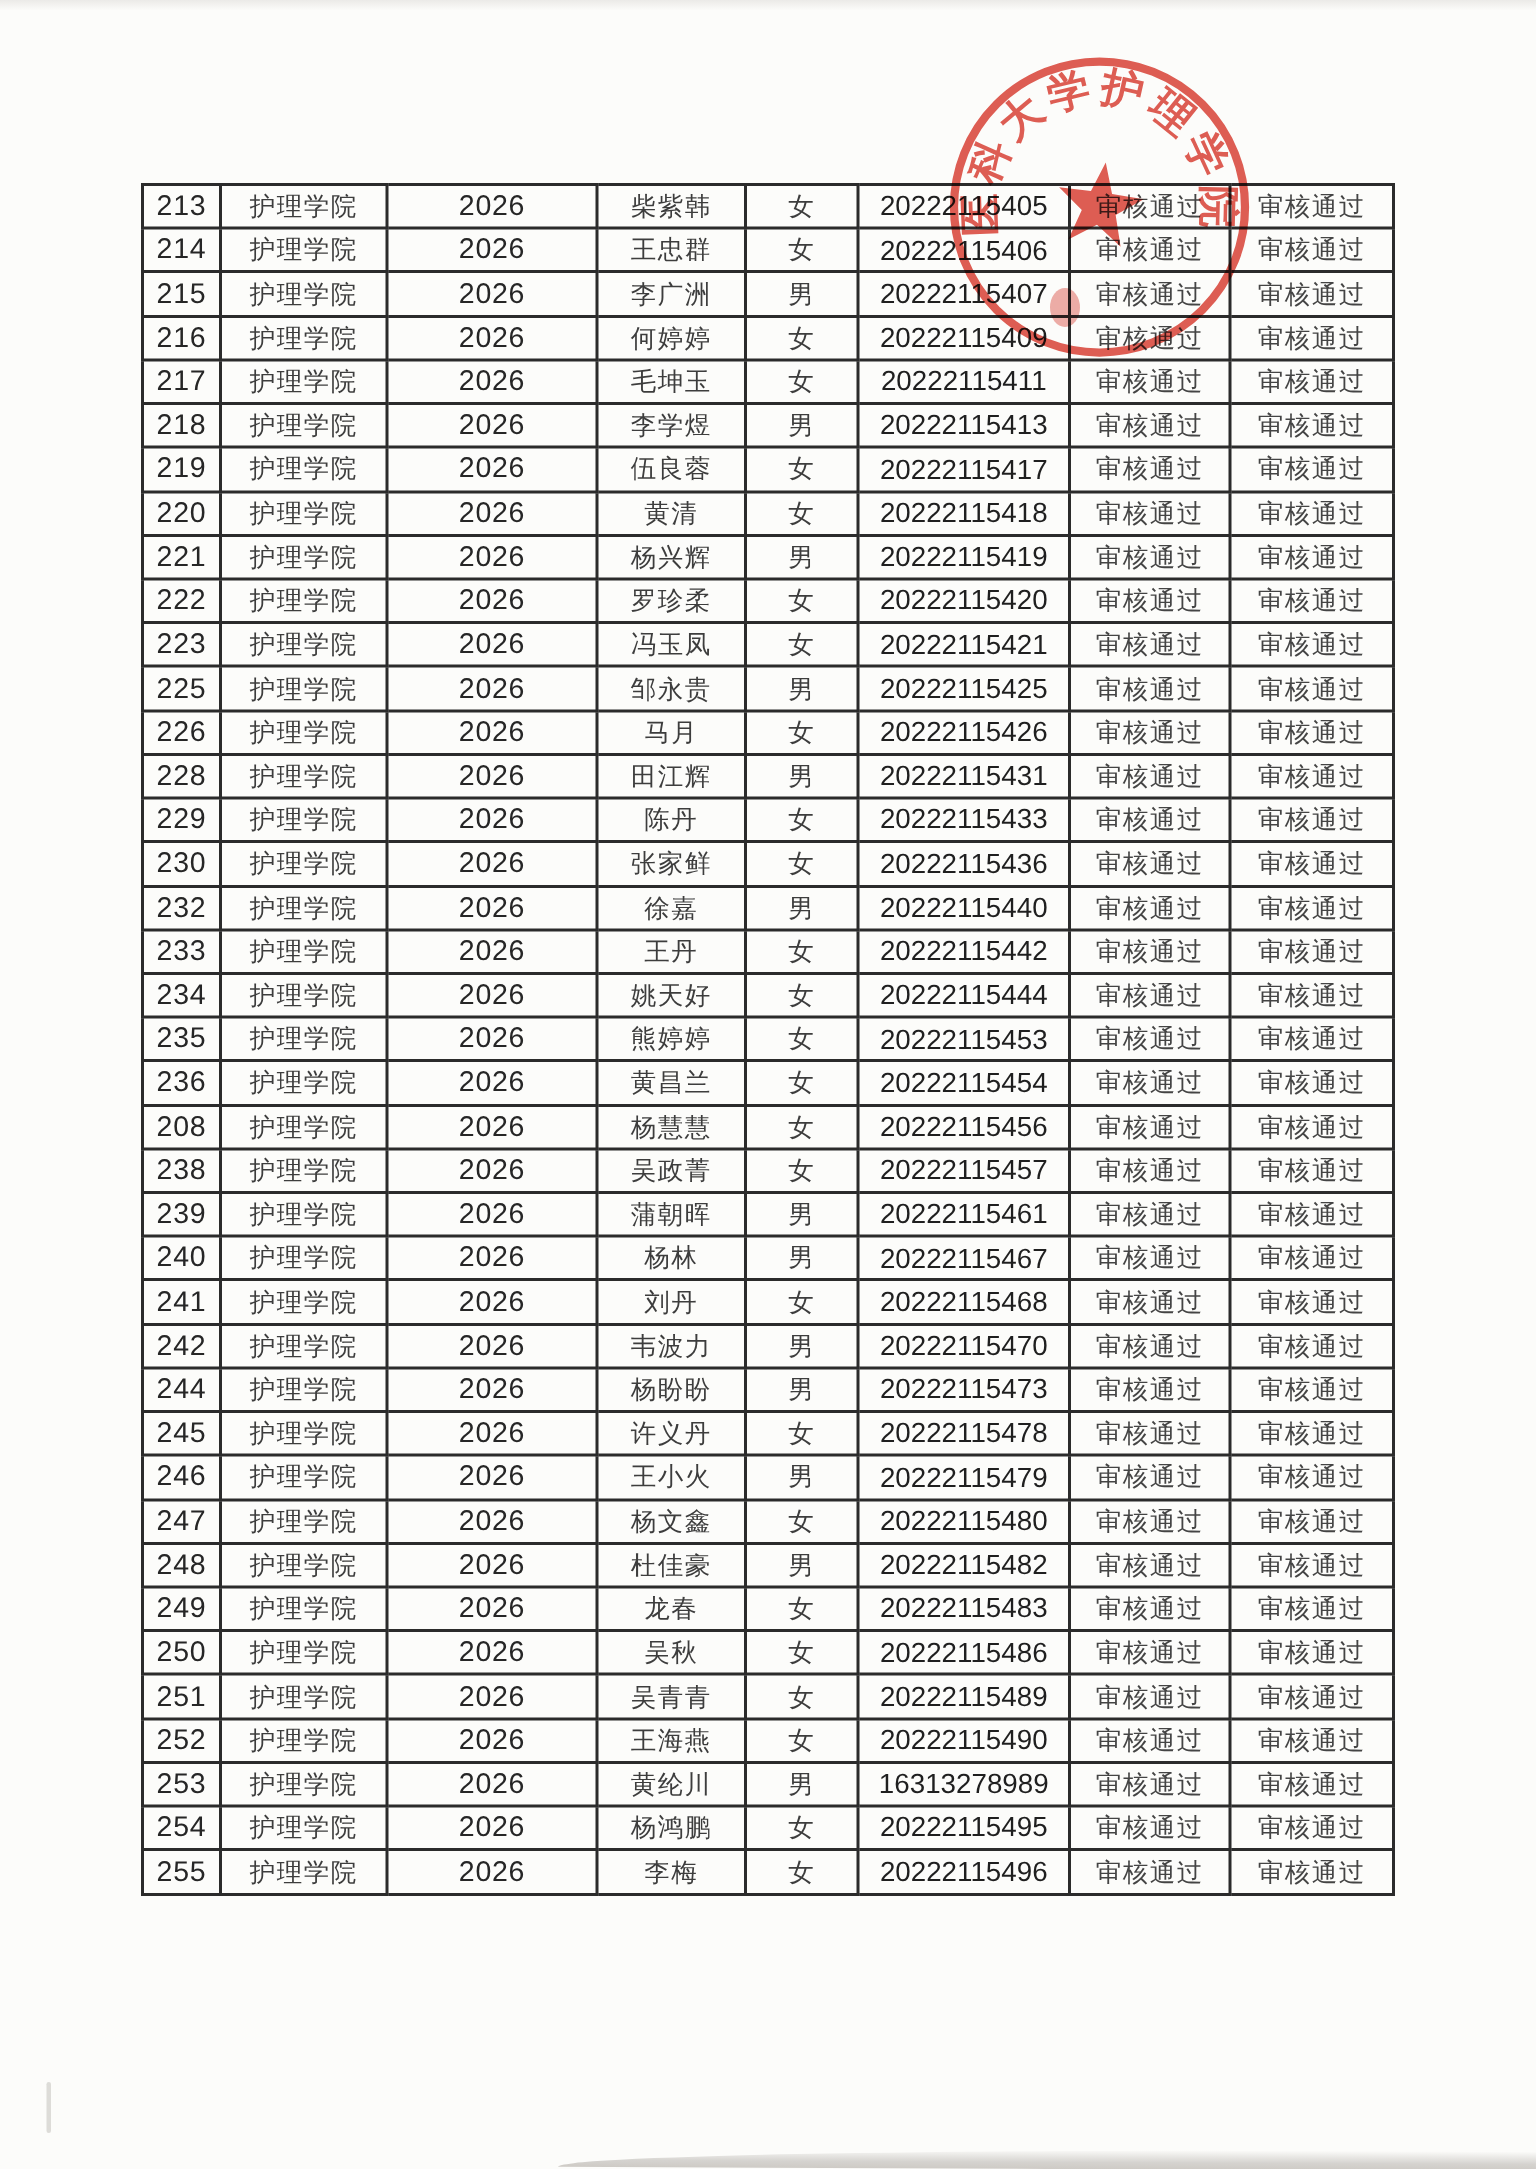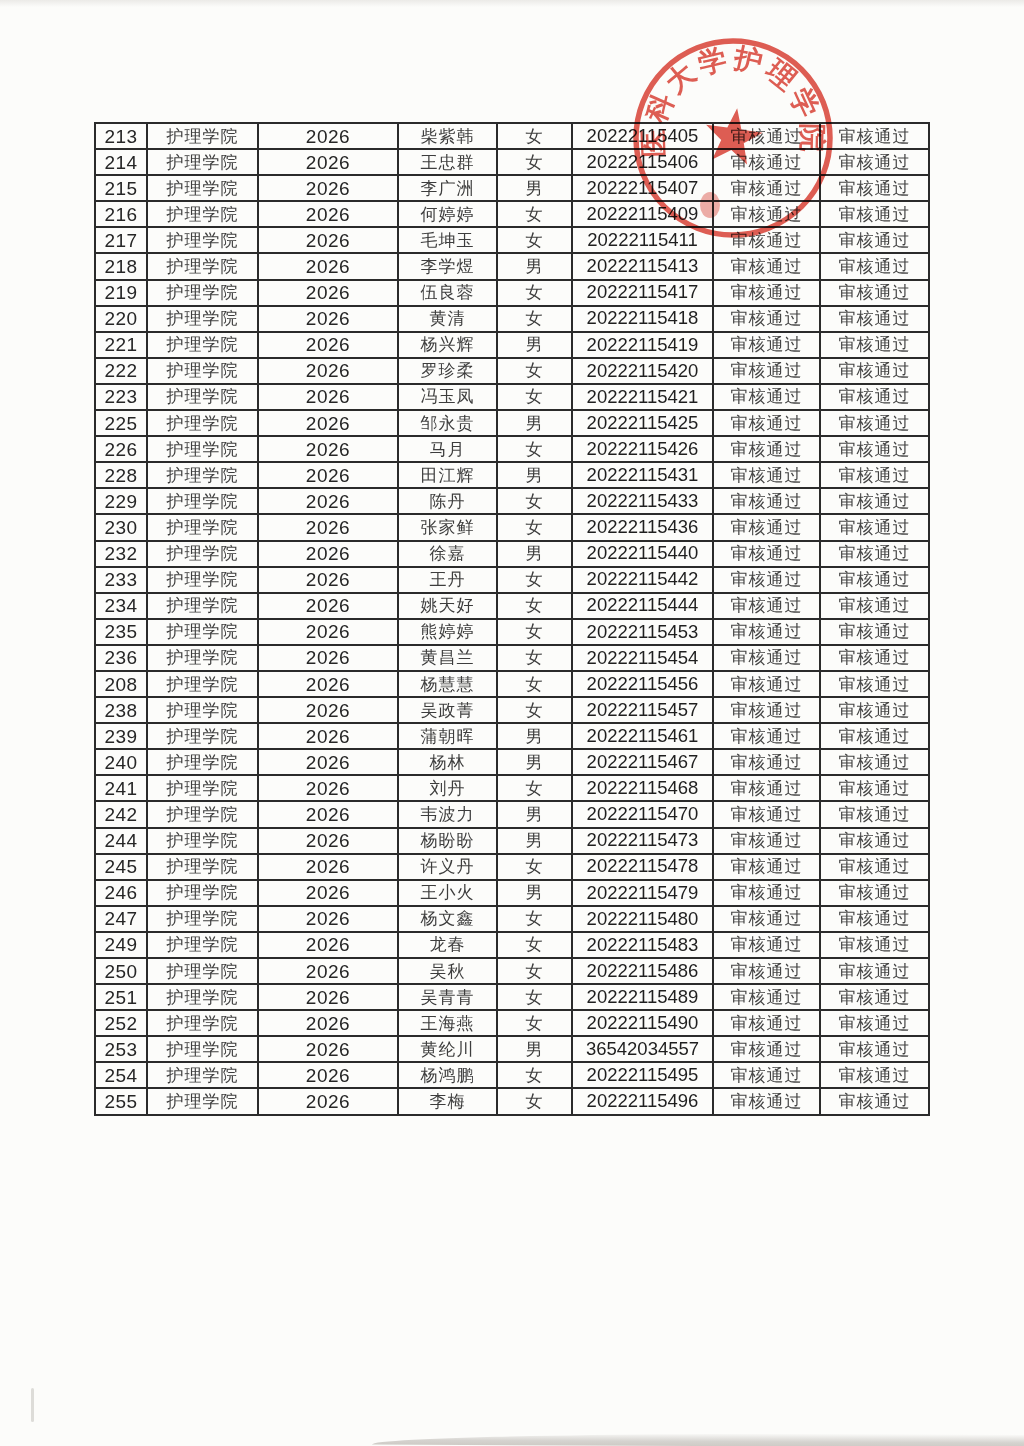--- a/index.html
+++ b/index.html
@@ -23,21 +23,21 @@
     position: absolute;
     top: 0; left: 0; right: 0;
     height: 7px;
     background: linear-gradient(to bottom, rgba(175,170,165,.22), rgba(175,170,165,0));
   }
   table.roster {
     position: absolute;
     left: 94px;
     top: 122px;
     width: 834px;
-    height: 994px;
+    height: 1142px;
     border-collapse: collapse;
     table-layout: fixed;
   }
   table.roster td {
     border: 2px solid #2b2b2b;
     text-align: center;
     vertical-align: middle;
     padding: 0;
     white-space: nowrap;
     overflow: hidden;
@@ -417,20 +417,30 @@
           <td class="num">247</td>
           <td class="cjk">护理学院</td>
           <td class="num">2026</td>
           <td class="cjk">杨文鑫</td>
           <td class="cjk">女</td>
           <td class="num id">20222115480</td>
           <td class="cjk status">审核通过</td>
           <td class="cjk status">审核通过</td>
         </tr>
         <tr>
+          <td class="num">248</td>
+          <td class="cjk">护理学院</td>
+          <td class="num">2026</td>
+          <td class="cjk">杜佳豪</td>
+          <td class="cjk">男</td>
+          <td class="num id">20222115482</td>
+          <td class="cjk status">审核通过</td>
+          <td class="cjk status">审核通过</td>
+        </tr>
+        <tr>
           <td class="num">249</td>
           <td class="cjk">护理学院</td>
           <td class="num">2026</td>
           <td class="cjk">龙春</td>
           <td class="cjk">女</td>
           <td class="num id">20222115483</td>
           <td class="cjk status">审核通过</td>
           <td class="cjk status">审核通过</td>
         </tr>
         <tr>
@@ -462,21 +472,21 @@
           <td class="num id">20222115490</td>
           <td class="cjk status">审核通过</td>
           <td class="cjk status">审核通过</td>
         </tr>
         <tr>
           <td class="num">253</td>
           <td class="cjk">护理学院</td>
           <td class="num">2026</td>
           <td class="cjk">黄纶川</td>
           <td class="cjk">男</td>
-          <td class="num id">36542034557</td>
+          <td class="num id">16313278989</td>
           <td class="cjk status">审核通过</td>
           <td class="cjk status">审核通过</td>
         </tr>
         <tr>
           <td class="num">254</td>
           <td class="cjk">护理学院</td>
           <td class="num">2026</td>
           <td class="cjk">杨鸿鹏</td>
           <td class="cjk">女</td>
           <td class="num id">20222115495</td>

